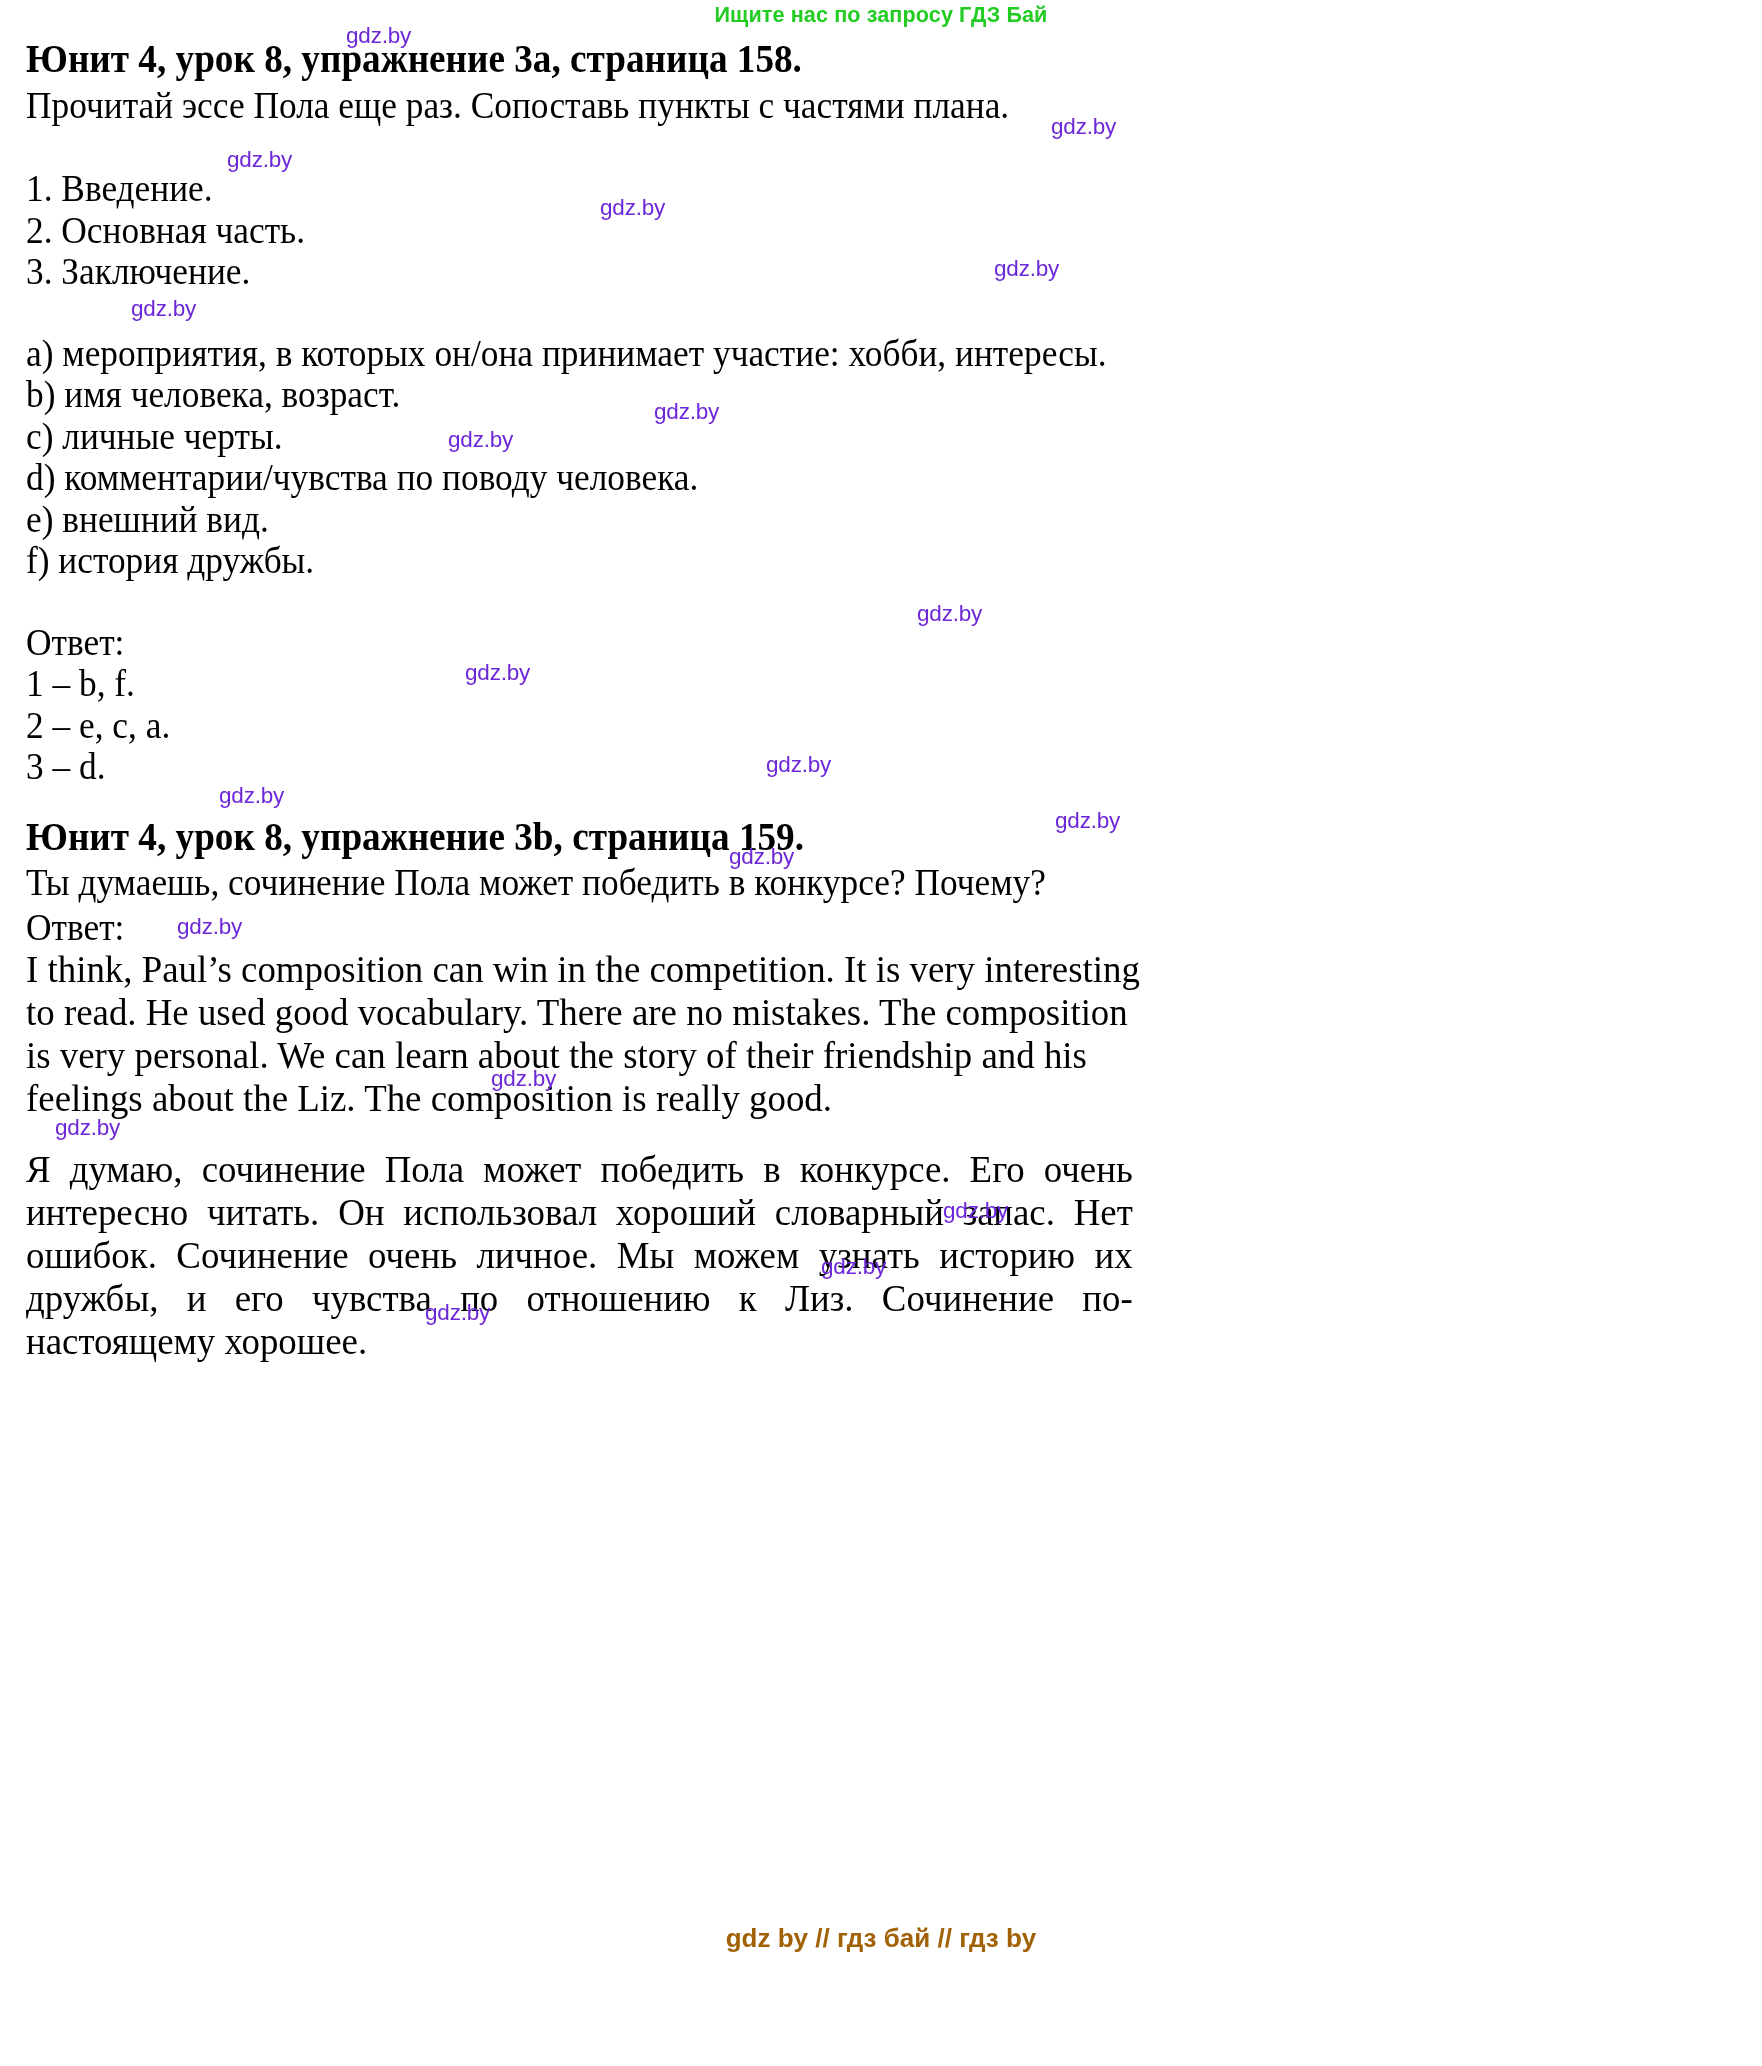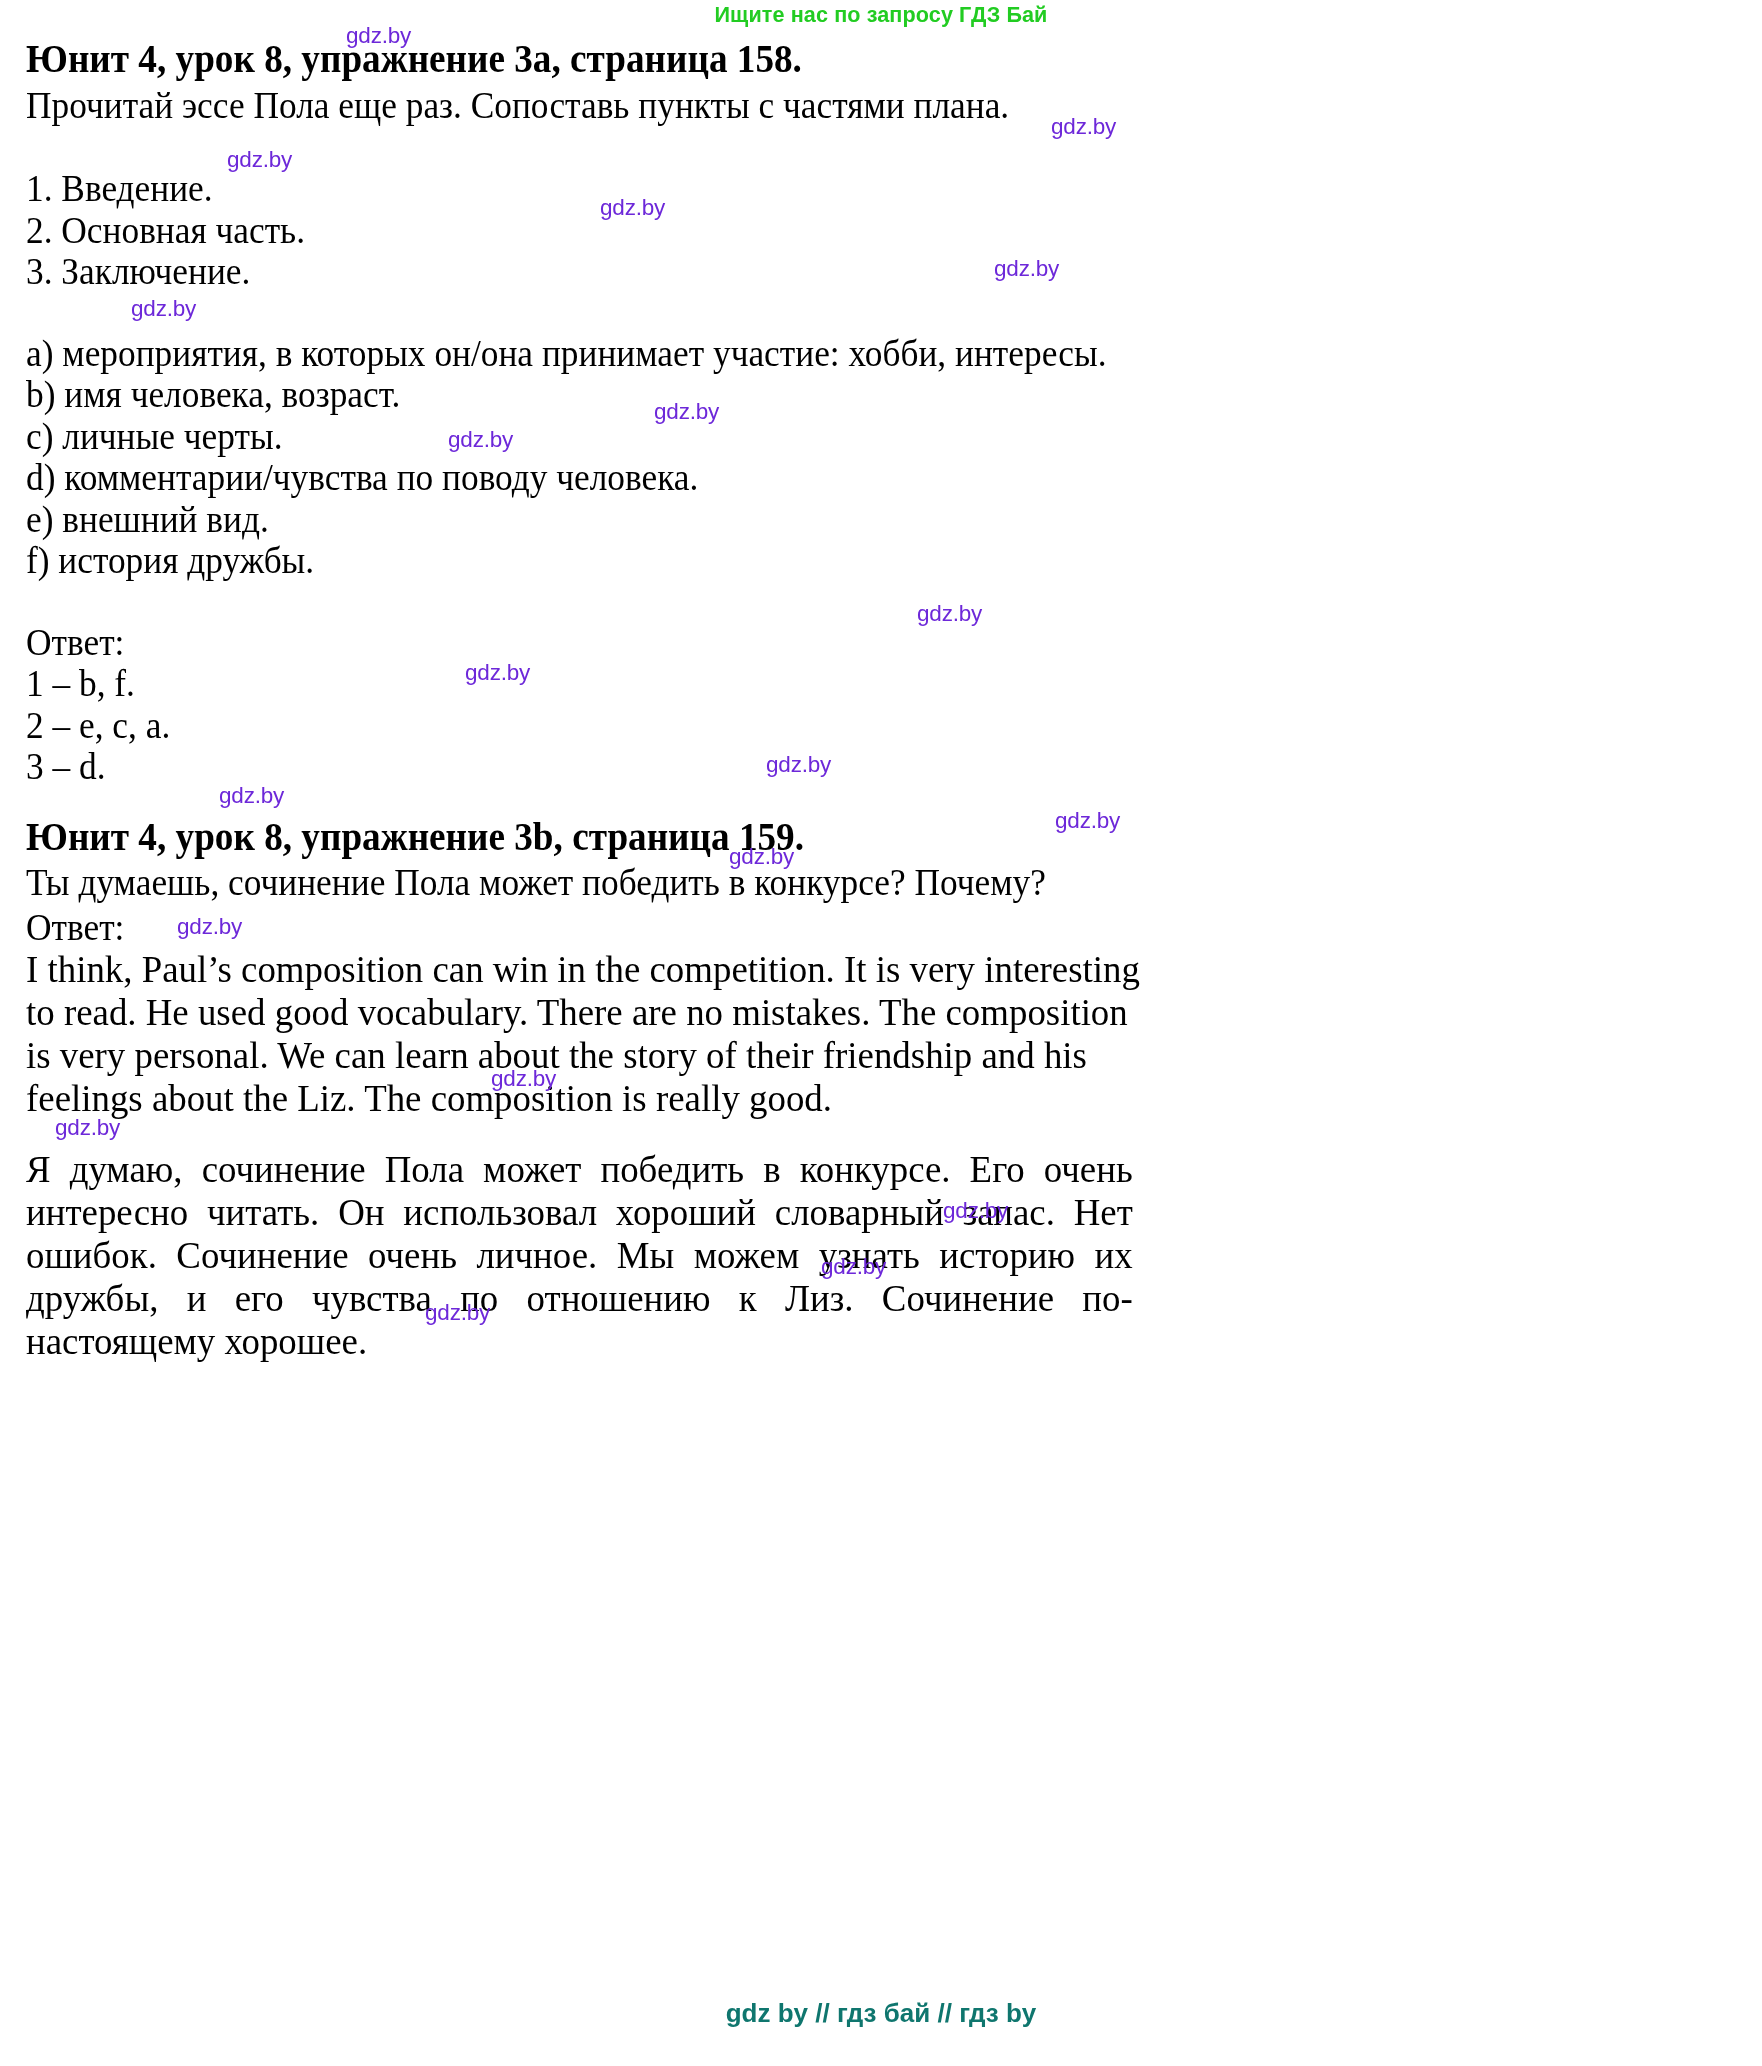--- a/index.html
+++ b/index.html
@@ -47,27 +47,27 @@
     font-weight: 400;
     color: #6d28d9;
     white-space: nowrap;
     letter-spacing: -0.2px;
   }
 
   
   .footer-links {
     position: absolute;
     left: 0;
-    top: 1998px;
+    top: 1923px;
     width: 1762px;
     text-align: center;
     font-family: "Liberation Sans", "DejaVu Sans", sans-serif;
     font-size: 26px;
     font-weight: 700;
-    color: #0f766e;
+    color: #a16207;
     white-space: nowrap;
   }
 
   .ex-heading {
     position: absolute;
     left: 26px;
     font-weight: 700;
     font-size: 40px;
     line-height: 1.0;
     white-space: nowrap;

